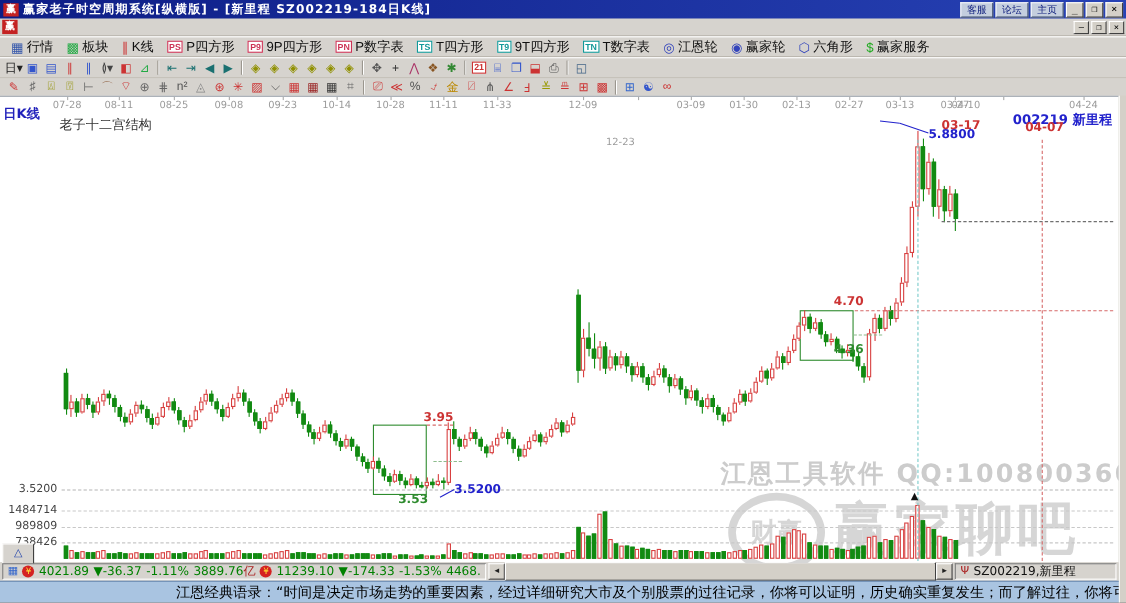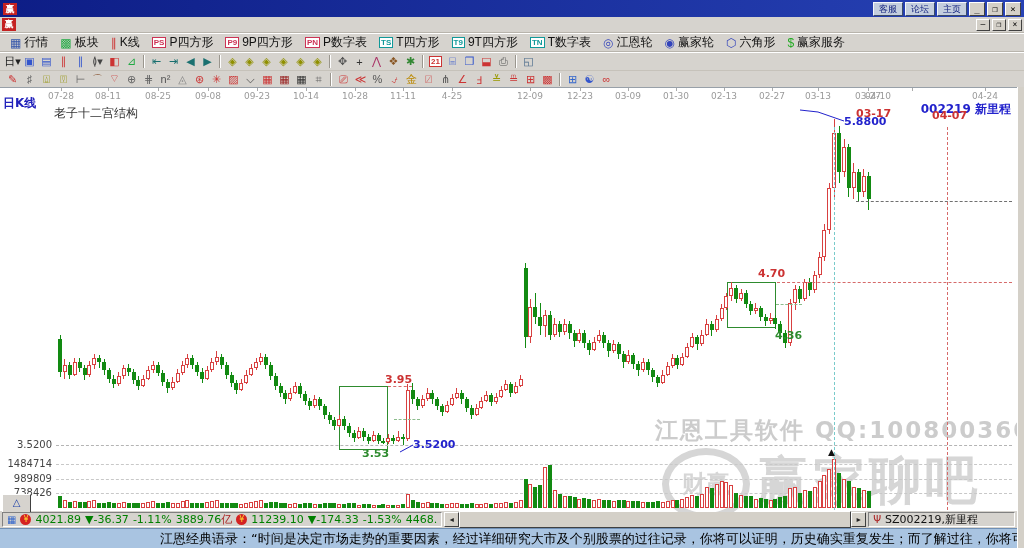--- a/index.html
+++ b/index.html
@@ -92,20 +92,21 @@
     border-top:1px solid #6f8fb5;font-size:13px;color:#000;display:flex;align-items:center;
     padding-left:160px;box-sizing:border-box;white-space:nowrap;overflow:hidden;}
 </style>
 </head>
 <body>
 
 <div class="app">
 
   <div class="titlebar">
     <div class="title-icon">赢</div>
+    <div class="title-text">赢家老子时空周期系统[纵横版] - [新里程  SZ002219-184日K线]</div>
     <div class="title-right">
       <button class="tb-btn">客服</button>
       <button class="tb-btn">论坛</button>
       <button class="tb-btn">主页</button>
       <button class="sys-btn">_</button>
       <button class="sys-btn">❐</button>
       <button class="sys-btn">×</button>
     </div>
   </div>
 
@@ -273,25 +274,25 @@
       <div class="date-label" style="left: 208px;">09-08</div>
       <div class="date-tick" style="left: 257px;"></div>
       <div class="date-label" style="left: 257px;">09-23</div>
       <div class="date-tick" style="left: 306px;"></div>
       <div class="date-label" style="left: 306px;">10-14</div>
       <div class="date-tick" style="left: 355px;"></div>
       <div class="date-label" style="left: 355px;">10-28</div>
       <div class="date-tick" style="left: 403px;"></div>
       <div class="date-label" style="left: 403px;">11-11</div>
       <div class="date-tick" style="left: 452px;"></div>
-      <div class="date-label" style="left: 452px;">4-25</div>
+      <div class="date-label" style="left: 452px;">11-33</div>
       <div class="date-tick" style="left: 530px;"></div>
       <div class="date-label" style="left: 530px;">12-09</div>
       <div class="date-tick" style="left: 580px;"></div>
-      <div class="date-label" style="left: 580px;">12-23</div>
+      <div class="date-label" style="left: 564px; margin-top: 34px;">12-23</div>
       <div class="date-tick" style="left: 628px;"></div>
       <div class="date-label" style="left: 628px;">03-09</div>
       <div class="date-tick" style="left: 676px;"></div>
       <div class="date-label" style="left: 676px;">01-30</div>
       <div class="date-tick" style="left: 724px;"></div>
       <div class="date-label" style="left: 724px;">02-13</div>
       <div class="date-tick" style="left: 772px;"></div>
       <div class="date-label" style="left: 772px;">02-27</div>
       <div class="date-tick" style="left: 818px;"></div>
       <div class="date-label" style="left: 818px;">03-13</div>
@@ -813,21 +814,21 @@
       <div class="ann-h" style="left: 394px; width: 26px; top: 331px; border-color: rgb(140, 188, 140);"></div>
       <div class="ann-h" style="left: 776px; width: 26px; top: 216px; border-color: rgb(140, 188, 140);"></div>
       <div class="ann-v" style="left: 834px; top: 39px; height: 383px; border-color: rgb(121, 203, 203);"></div>
       <div class="ann-v" style="left: 947px; top: 39px; height: 383px; border-color: rgb(214, 106, 106);"></div>
       <div class="ann-box" style="left: 339px; top: 298px; width: 49px; height: 64px; border-color: rgb(46, 139, 46);"></div>
       <div class="ann-box" style="left: 727px; top: 194px; width: 49px; height: 46px; border-color: rgb(46, 139, 46);"></div>
       <div class="ann-label" style="left: 385px; top: 285px; color: rgb(204, 51, 51);">3.95</div>
       <div class="ann-label" style="left: 362px; top: 359px; color: rgb(46, 139, 46);">3.53</div>
       <div class="ann-label" style="left: 413px; top: 350px; color: rgb(34, 34, 204);">3.5200</div>
       <div class="ann-label" style="left: 758px; top: 179px; color: rgb(204, 51, 51);">4.70</div>
-      <div class="ann-label" style="left: 758px; top: 241px; color: rgb(46, 139, 46); margin-left: 17px;">4.36</div>
+      <div class="ann-label" style="left: 758px; top: 223px; color: rgb(46, 139, 46);">4.36</div>
       <div class="ann-label" style="left: 844px; top: 27px; color: rgb(34, 34, 204);">5.8800</div>
       <div class="ann-label" style="left: 856px; top: 19px; color: rgb(204, 51, 51);">03-17</div>
       <div class="ann-label" style="left: 932px; top: 21px; color: rgb(204, 51, 51);">04-07</div>
       <div class="ann-label" style="left: 828px; top: 359px; color: rgb(17, 17, 17); font-size: 9px;">▲</div>
     </div>
   <div class="right-strip"></div>
 
   <div class="statusbar">
     <div class="sb-panel">
       <span class="sb-ico" style="color:#3366cc">▦</span>

